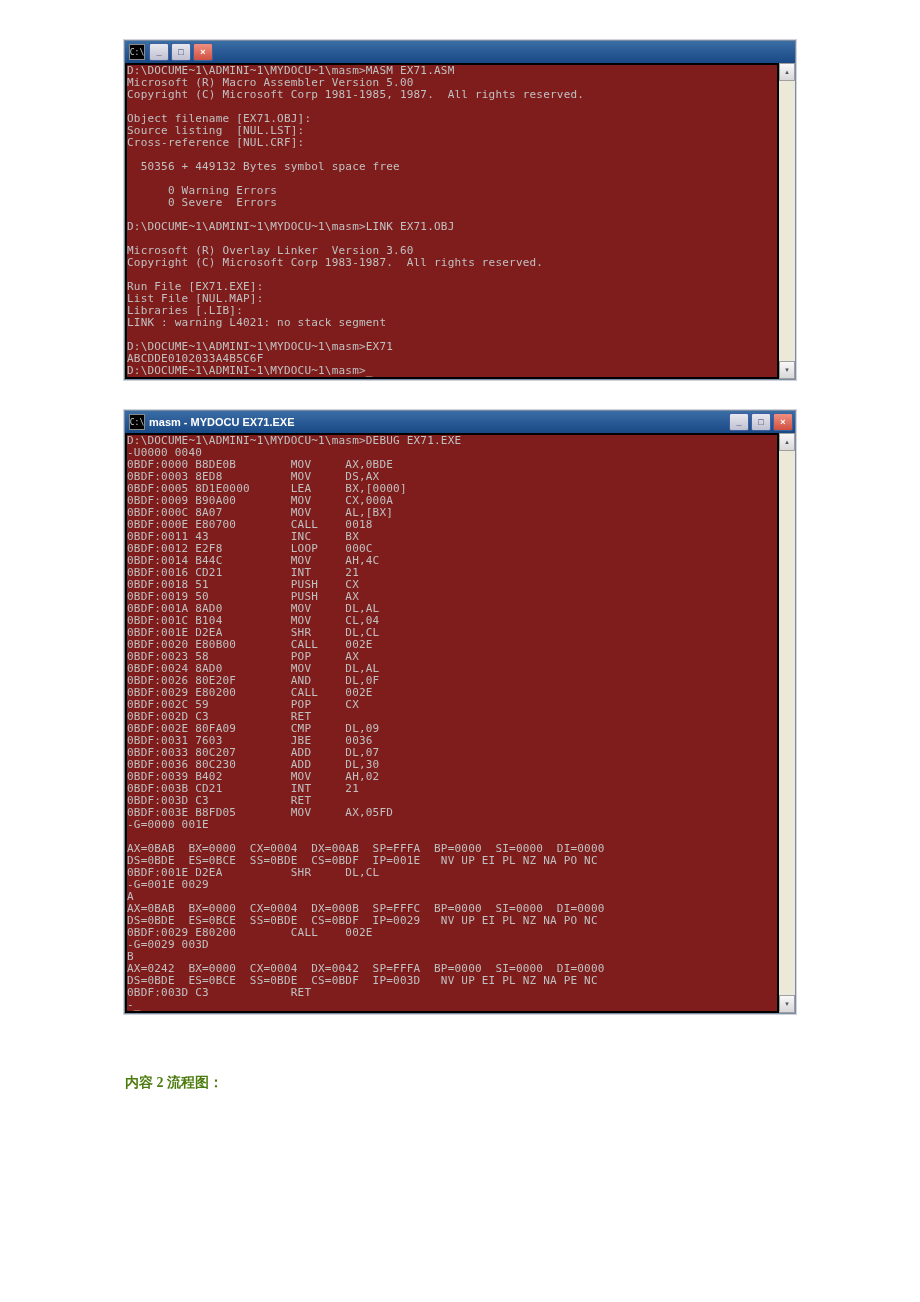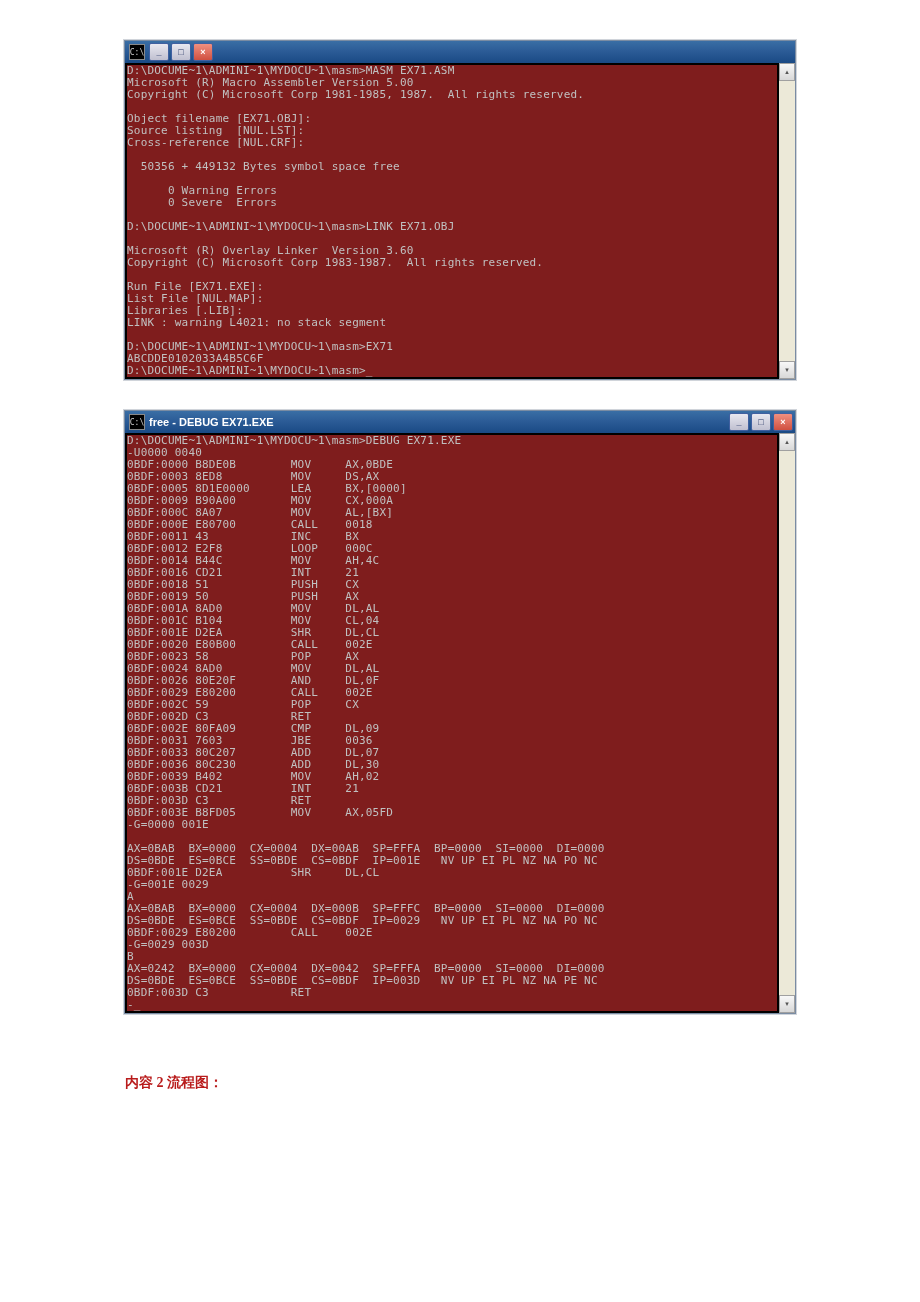--- a/index.html
+++ b/index.html
@@ -109,21 +109,21 @@
   .sb-track {
     flex: 1;
     background: #ece9d8;
   }
   .caption {
     width: 670px;
     margin: 60px auto 1px auto;
     font-family: SimSun, serif;
     font-size: 14px;
     font-weight: bold;
-    color: #b91c1c;
+    color: #4d7c0f;
   }
 </style>
 </head>
 <body>
 
 <div class="page">
 
   <div class="window">
     <div class="titlebar">
       <span class="titlebar-icon">C:\</span>
@@ -164,21 +164,21 @@
         <div class="sb-btn">▴</div>
         <div class="sb-track"></div>
         <div class="sb-btn">▾</div>
       </div>
     </div>
   </div>
 
   <div class="window">
     <div class="titlebar">
       <span class="titlebar-icon">C:\</span>
-      <span class="titlebar-title">free - DEBUG EX71.EXE</span>
+      <span class="titlebar-title">masm - MYDOCU EX71.EXE</span>
       <div class="win-btns">
         <div class="win-btn">_</div>
         <div class="win-btn">□</div>
         <div class="win-btn close">×</div>
       </div>
     </div>
     <div class="term-body">
       <div class="term-content" id="term2">D:\DOCUME~1\ADMINI~1\MYDOCU~1\masm&gt;DEBUG EX71.EXE
 -U0000 0040
 0BDF:0000 B8DE0B        MOV     AX,0BDE

